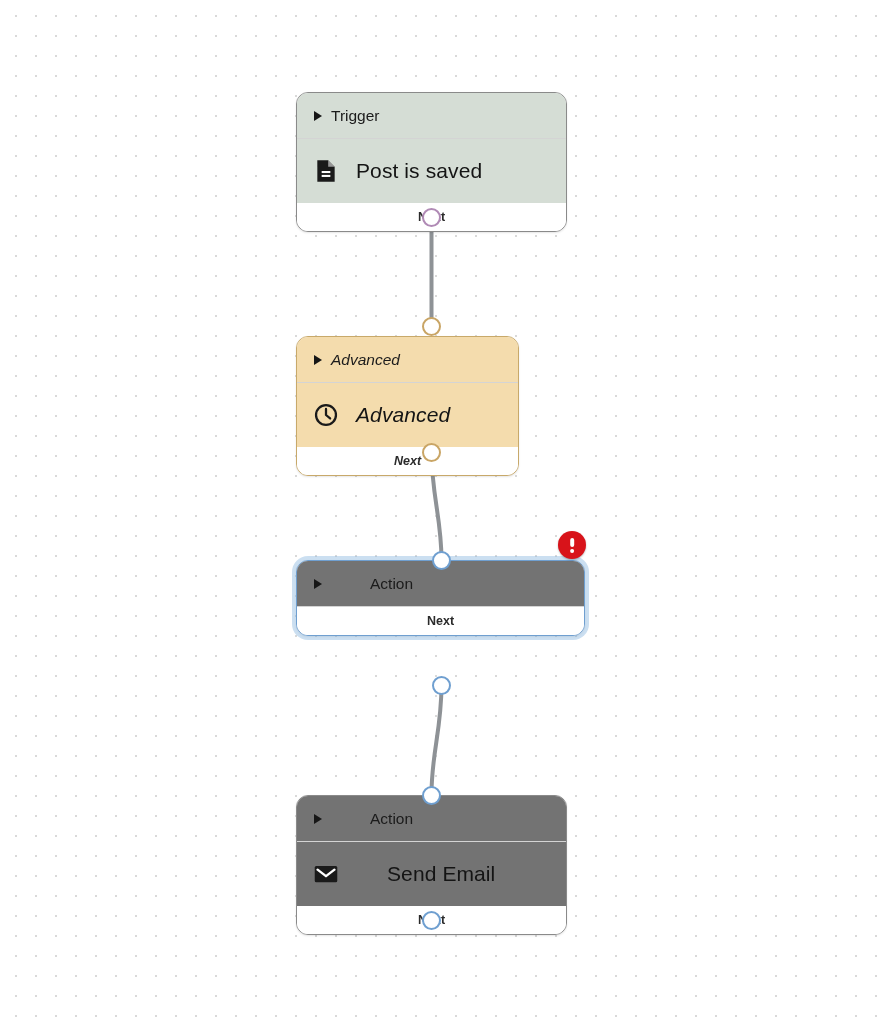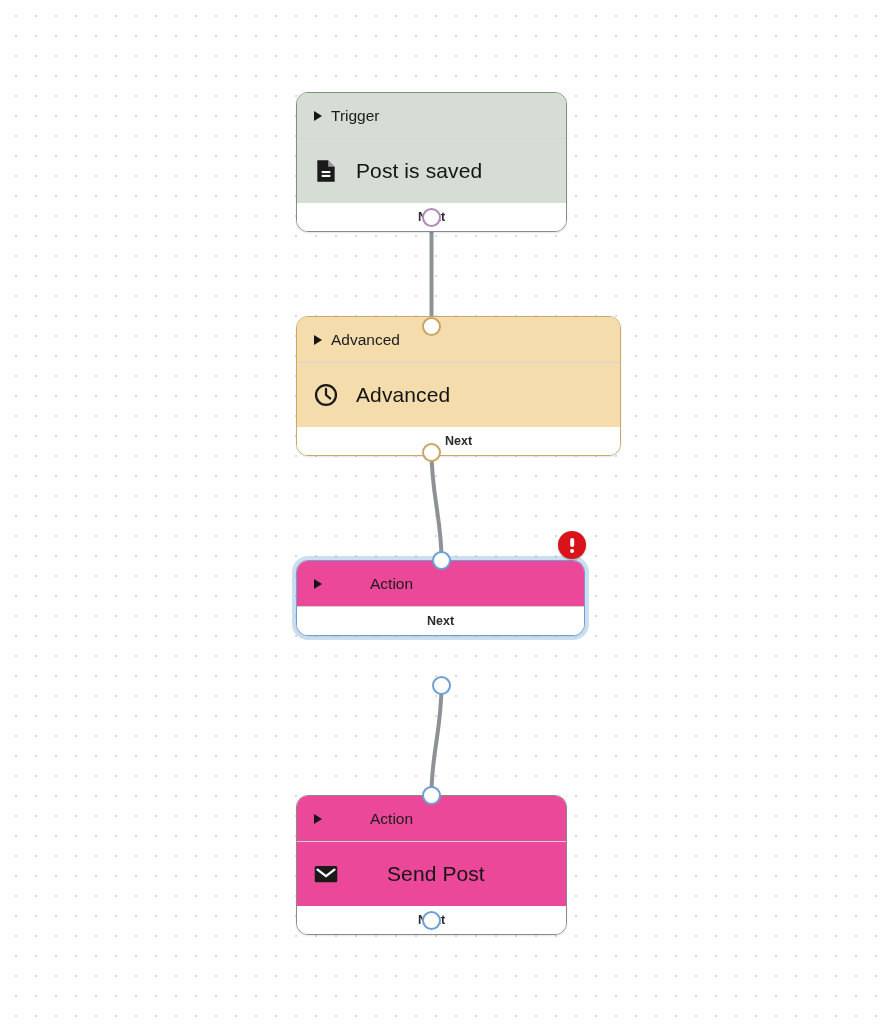--- a/index.html
+++ b/index.html
@@ -108,21 +108,21 @@
     display: block;
   }
 
   
   .n-trigger .node-head,
   .n-trigger .node-body { background: #d5ddd5; }
   .n-advanced .node-head,
   .n-advanced .node-body { background: #f4dcad; }
   .n-advanced { border-color: #c8a96a; }
   .n-action .node-head,
-  .n-action .node-body { background: #ec4899; gap: 48px; }
+  .n-action .node-body { background: #737373; gap: 48px; }
 
   
   .port {
     position: absolute;
     width: 19px;
     height: 19px;
     box-sizing: border-box;
     border-radius: 50%;
     background: #ffffff;
     border: 2px solid #9a9a9a;
@@ -190,21 +190,21 @@
         <rect x="8" y="15.6" width="8" height="1.9" fill="#ffffff"></rect>
       </svg>
       <span class="node-title">Post is saved</span>
     </div>
     <div class="node-foot">
       <span class="node-foot-label">Next</span>
     </div>
   </div>
   <div class="port p-purple" style="left:422px; top:208px;"></div>
 
-  <div class="node n-advanced" style="left:296px; top:316px; width:325px;">
+  <div class="node n-advanced" style="left:296px; top:336px; width:223px;font-style:italic;">
     <div class="node-head">
       <span class="disclosure"></span>
       <span>Advanced</span>
     </div>
     <div class="node-sep"></div>
     <div class="node-body">
       <svg class="icon" viewBox="0 0 24 24">
         <circle cx="12" cy="12" r="9.2" fill="none" stroke="#1a1a1a" stroke-width="2.1"></circle>
         <path d="M12 6.4 V12 L15.8 15.2" fill="none" stroke="#1a1a1a" stroke-width="2.1" stroke-linecap="round" stroke-linejoin="round"></path>
       </svg>
@@ -239,21 +239,21 @@
     <div class="node-head">
       <span class="disclosure"></span>
       <span>Action</span>
     </div>
     <div class="node-sep"></div>
     <div class="node-body">
       <svg class="icon" viewBox="0 0 24 24">
         <rect x="1.6" y="4.6" width="20.8" height="15" rx="1.4" fill="#1a1a1a"></rect>
         <path d="M4.2 8 L12 14 L19.8 8" fill="none" stroke="#ffffff" stroke-width="2.2" stroke-linecap="round" stroke-linejoin="round"></path>
       </svg>
-      <span class="node-title">Send Post</span>
+      <span class="node-title">Send Email</span>
     </div>
     <div class="node-foot">
       <span class="node-foot-label">Next</span>
     </div>
   </div>
   <div class="port p-blue" style="left:422px; top:786px;"></div>
   <div class="port p-blue" style="left:422px; top:911px;"></div>
 
 </div>
 

